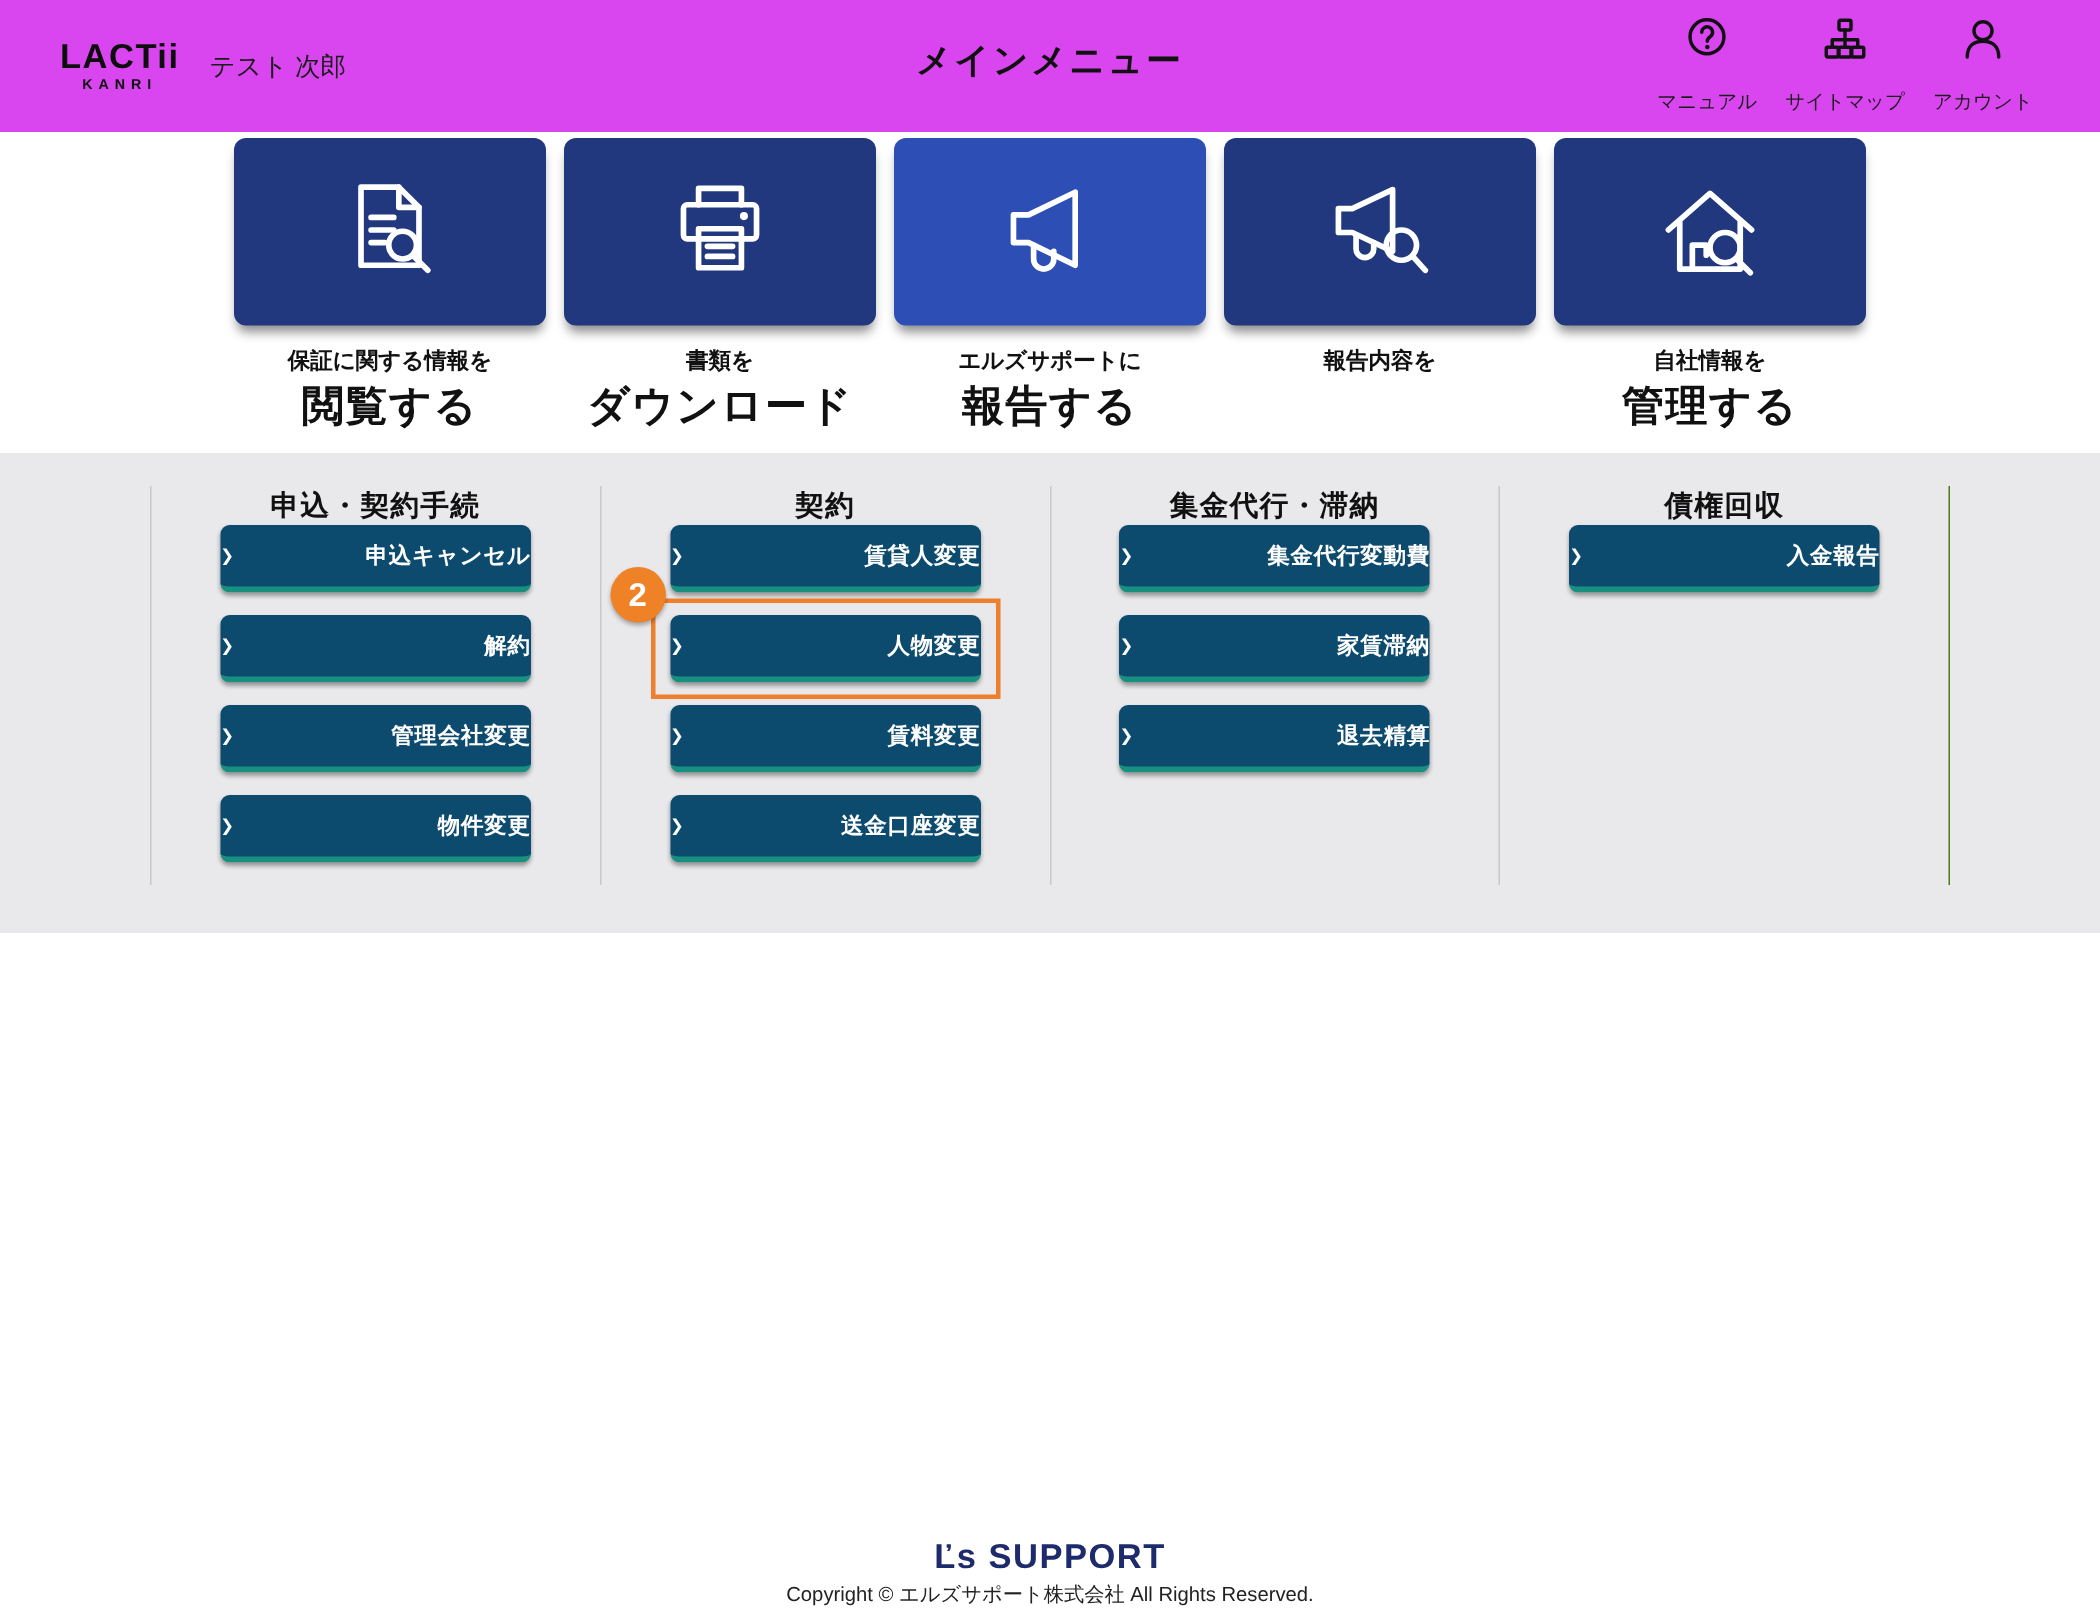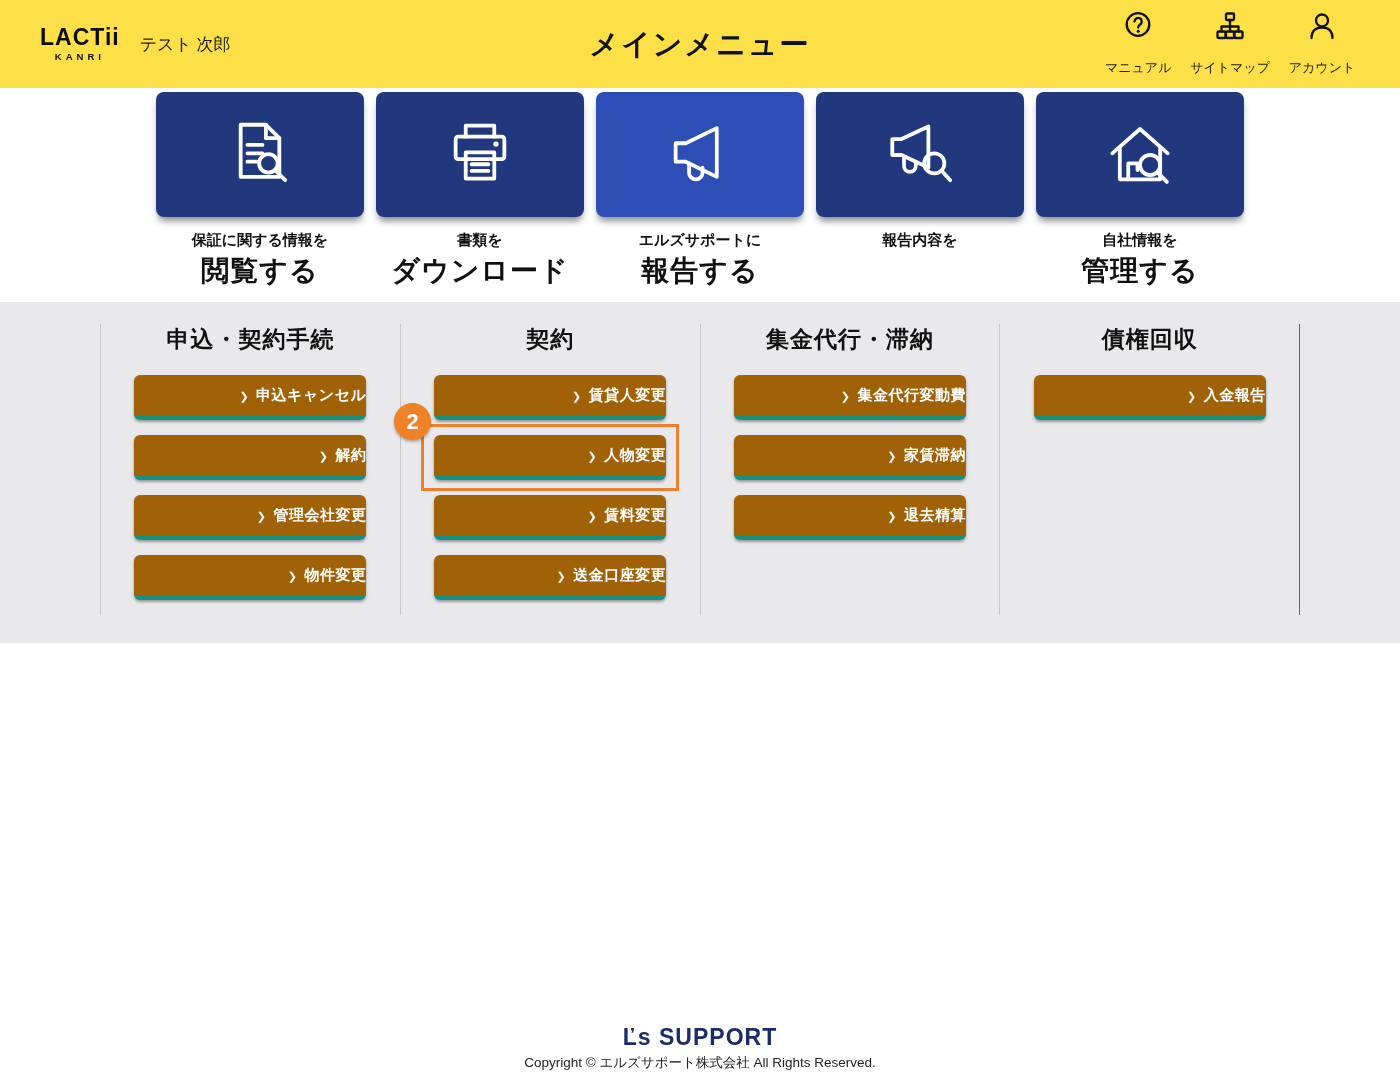--- a/index.html
+++ b/index.html
@@ -1,47 +1,47 @@
 <!DOCTYPE html>
 <html><head>
 <meta charset="utf-8">
 <style>
   *{margin:0;padding:0;box-sizing:border-box}
   html,body{width:1400px;height:1078px}
   body{font-family:"Liberation Sans","DejaVu Sans",sans-serif;background:#fff;position:relative;overflow:hidden;color:#111}
   .page{width:1400px;height:1078px;position:relative}
 
   
-  .header{height:88px;display:flex;align-items:center;padding:0 40px;position:relative;background:#fde047}
+  .header{height:88px;display:flex;align-items:center;padding:0 40px;position:relative;background:#d946ef}
   .logo{display:flex;flex-direction:column;align-items:center;line-height:1;cursor:pointer}
   .logo-main{font-weight:800;font-size:23px;letter-spacing:1px;color:#0d0d0d}
   .logo-sub{font-size:9.5px;letter-spacing:4px;font-weight:700;margin-top:3px;color:#0d0d0d}
   .user-name{margin-left:20px;font-size:17px;color:#1a1a1a}
-  .page-title{position:absolute;left:0;right:0;top:25px;text-align:center;font-size:29px;font-weight:800;letter-spacing:2px;pointer-events:none}
+  .page-title{position:absolute;left:0;right:0;top:25px;text-align:center;font-size:23px;font-weight:800;letter-spacing:2px;pointer-events:none}
   .header-nav{margin-left:auto;display:flex;gap:14px;z-index:2}
   .nav-item{display:flex;flex-direction:column;align-items:center;gap:18px;cursor:pointer;min-width:76px}
   .nav-item svg{width:30px;height:30px}
   .nav-label{font-size:13px;color:#1a1a1a;white-space:nowrap}
 
   
   .tiles{display:flex;justify-content:center;gap:12px;margin-top:4px}
   .tile-group{width:208px;text-align:center;cursor:pointer}
   .tile{height:125px;border-radius:8px;background:#21387e;display:flex;align-items:center;justify-content:center;box-shadow:0 6px 7px -2px rgba(0,0,0,.45)}
   .tile.active{background:#2d4fb5}
   .tile svg{width:84px;height:84px}
   .tile-line1{font-size:15px;font-weight:800;margin-top:14px}
   .tile-line2{font-size:28px;font-weight:800;margin-top:2px;letter-spacing:1px}
 
   
   .panel{margin-top:12px;background:#e9e9ec;padding:22px 0 28px;min-height:320px}
   .panel-cols{display:flex;margin:0 100px}
   .col{flex:1;border-left:1px solid #c7c7cc;display:flex;flex-direction:column;align-items:center}
   .col:last-child{border-right:1px solid #4d7c0f}
-  .col-title{font-size:23px;font-weight:800;letter-spacing:1px;margin-bottom:20px}
-  .btn{width:232px;height:45px;background:#a16207;border:none;border-bottom:4px solid #18907f;border-radius:6px;color:#fff;font-weight:700;font-size:15px;display:flex;align-items:center;justify-content:flex-end;gap:7px;cursor:pointer;box-shadow:0 2px 3px rgba(0,0,0,.35);margin-bottom:15px;font-family:inherit;letter-spacing:.5px}
+  .col-title{font-size:19px;font-weight:800;letter-spacing:1px;}
+  .btn{width:207px;height:45px;background:#0c4a6e;border:none;border-bottom:4px solid #18907f;border-radius:6px;color:#fff;font-weight:700;font-size:15px;display:flex;align-items:center;justify-content:space-between;gap:7px;cursor:pointer;box-shadow:0 2px 3px rgba(0,0,0,.35);margin-bottom:15px;font-family:inherit;letter-spacing:.5px}
   .chev::before{content:"❯";font-size:11px;font-weight:700;position:relative;top:-1px}
   .hl{position:relative;border:3px solid #ee7f2d;padding:8px 10px;margin:-11px -13px 4px;z-index:3}
   .hl .btn{margin-bottom:0}
   .badge{position:absolute;left:-30px;top:-24px;width:37px;height:37px;border-radius:50%;background:#ef8126;color:#fff;font-size:22px;font-weight:800;display:flex;align-items:center;justify-content:center;box-shadow:0 2px 3px rgba(0,0,0,.3)}
 
   
   .footer{position:absolute;bottom:6px;left:0;right:0;text-align:center}
   .f-logo{font-size:23px;font-weight:800;color:#1d2a6b;letter-spacing:1px}
   .f-copy{font-size:13.5px;color:#222;margin-top:3px}
 

